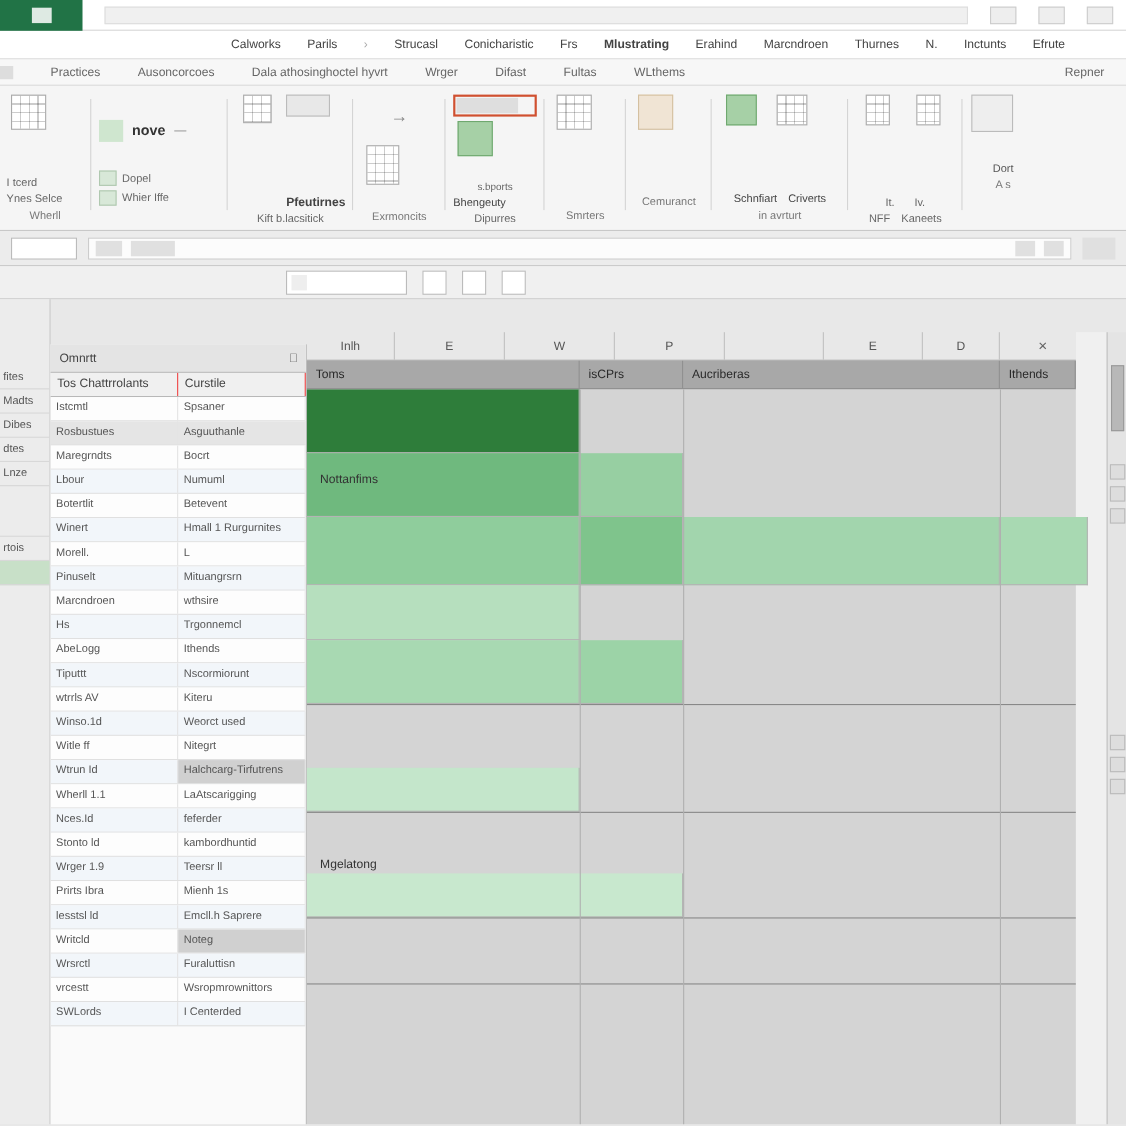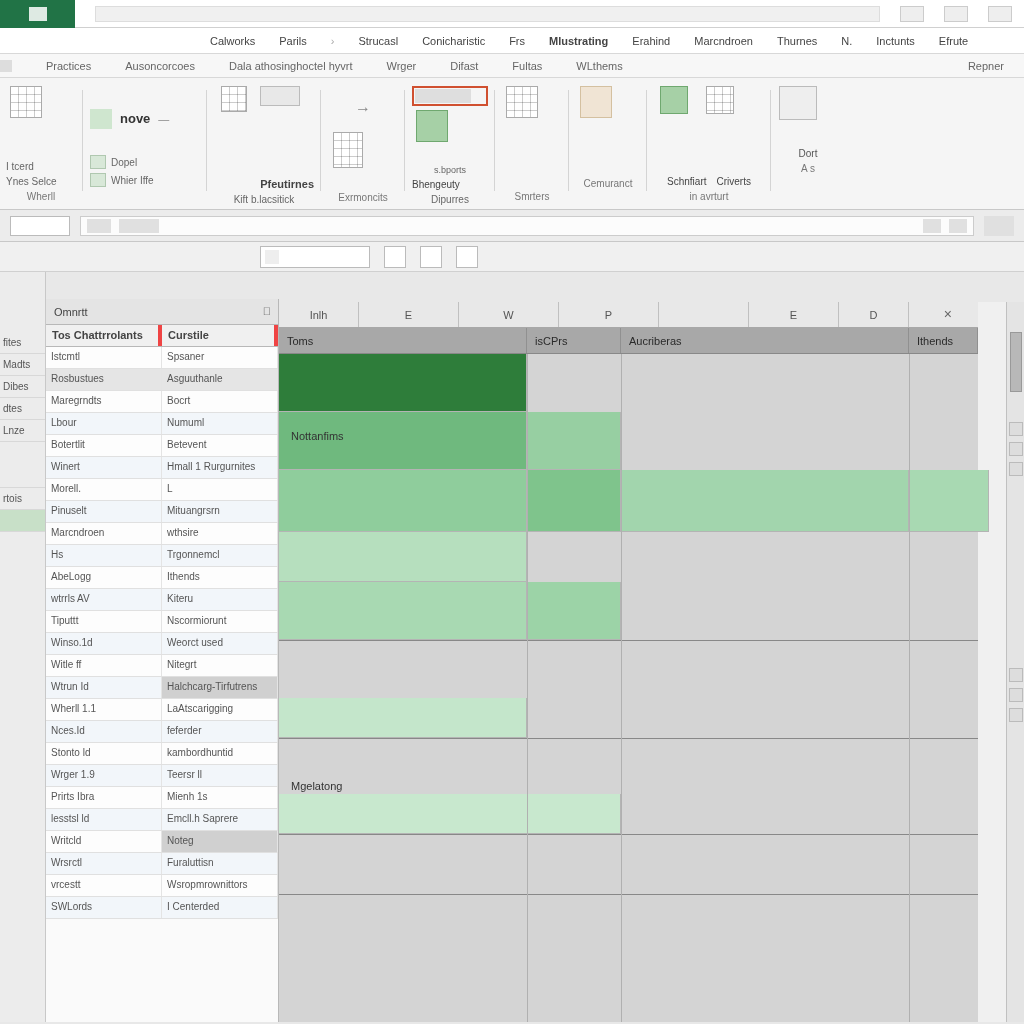--- a/index.html
+++ b/index.html
@@ -49,24 +49,24 @@
 .toolrow .dd { width: 110px; height: 22px; background: #fff; border: 1px solid #bbb; display: flex; align-items: center; padding: 0 4px; }
 .toolrow .sq { width: 22px; height: 22px; background: #fff; border: 1px solid #bbb; }
 
 
 .main { display: flex; height: 750px; }
 .leftcol { width: 46px; background: #ececec; border-right: 1px solid #c8c8c8; padding-top: 60px; }
 .leftcol .cell { height: 22px; border-bottom: 1px solid #d8d8d8; font-size: 10px; padding-left: 3px; display: flex; align-items: center; color: #555; }
 .leftcol .cell.sel { background: #c8e0c8; }
 
 
-.panel { width: 233px; background: #fafafa; border-right: 1px solid #b8b8b8; display: flex; flex-direction: column; margin-top: 27px; }
+.panel { width: 233px; background: #fafafa; border-right: 1px solid #b8b8b8; display: flex; flex-direction: column; margin-top: 41px; }
 .panel-hd { height: 26px; background: #e4e4e4; border-bottom: 1px solid #b8b8b8; display: flex; align-items: center; padding: 0 8px; font-size: 11px; color: #444; justify-content: space-between; }
 .panel-colhd { height: 22px; display: flex; border-bottom: 1px solid #b8b8b8; background: #f0f0f0; }
-.panel-colhd > div { flex: 1; padding: 4px 6px; font-size: 11px; font-weight: 700; color: #444; border-right: 4px solid #ef4444; }
+.panel-colhd > div { flex: 1; padding: 4px 6px; font-size: 11px; font-weight: 400; color: #444; border-right: 1px solid #ef4444; }
 .panel-body { flex: 1; overflow: hidden; }
 .prow { display: flex; height: 22px; border-bottom: 1px solid #e0e0e0; font-size: 10px; }
 .prow:nth-child(odd) { background: #fdfdfd; }
 .prow:nth-child(even) { background: #f2f6fa; }
 .prow > div { flex: 1; padding: 4px 5px; border-right: 1px solid #e4e4e4; color: #555; overflow: hidden; white-space: nowrap; }
 .prow.sel { background: #e5e5e5; }
 .prow.hl > div:last-child { background: #d0d0d0; }
 
 
 .gridwrap { flex: 1; display: flex; flex-direction: column; margin-top: 30px; position: relative; }
@@ -217,20 +217,38 @@
           <div class="ico grid" style="width:28px;height:28px"></div>
         </div>
     </div>
     <div style="display:flex;gap:10px;font-size:10px;color:#444;justify-content:center">
       <span>Schnfiart</span>
       <span>Criverts</span>
     </div>
     <div class="rg-label">in avrturt</div>
   </div>
 
+  <div class="ribbon-group" style="width:90px">
+    <div class="rg-icons">
+      <div class="rg-big">
+          <div class="ico grid" style="width:22px;height:28px"></div>
+        </div>
+      <div class="rg-big">
+          <div class="ico grid" style="width:22px;height:28px"></div>
+        </div>
+    </div>
+    <div style="display:flex;gap:18px;font-size:10px;color:#666;justify-content:center">
+      <span>It.</span>
+      <span>Iv.</span>
+    </div>
+    <div style="display:flex;gap:10px;font-size:10px;color:#666;justify-content:center">
+      <span>NFF</span>
+      <span>Kaneets</span>
+    </div>
+  </div>
 
   <div class="ribbon-group" style="width:60px">
     <div class="rg-big">
         <div class="ico" style="width:38px;height:34px;background:#eee;border-color:#bbb"></div>
       </div>
     <div style="font-size:10px;color:#555;text-align:center">Dort</div>
     <div style="font-size:10px;color:#777;text-align:center">A s</div>
   </div>
 </div>
 
@@ -315,26 +333,26 @@
         </div>
         <div class="prow">
           <div>Hs</div>
           <div>Trgonnemcl</div>
         </div>
         <div class="prow">
           <div>AbeLogg</div>
           <div>Ithends</div>
         </div>
         <div class="prow">
+          <div>Tiputtt</div>
+          <div>Nscormiorunt</div>
+        </div>
+        <div class="prow">
           <div>wtrrls AV</div>
           <div>Kiteru</div>
-        </div>
-        <div class="prow">
-          <div>Tiputtt</div>
-          <div>Nscormiorunt</div>
         </div>
         <div class="prow">
           <div>Winso.1d</div>
           <div>Weorct used</div>
         </div>
         <div class="prow">
           <div>Witle ff</div>
           <div>Nitegrt</div>
         </div>
         <div class="prow hl">

